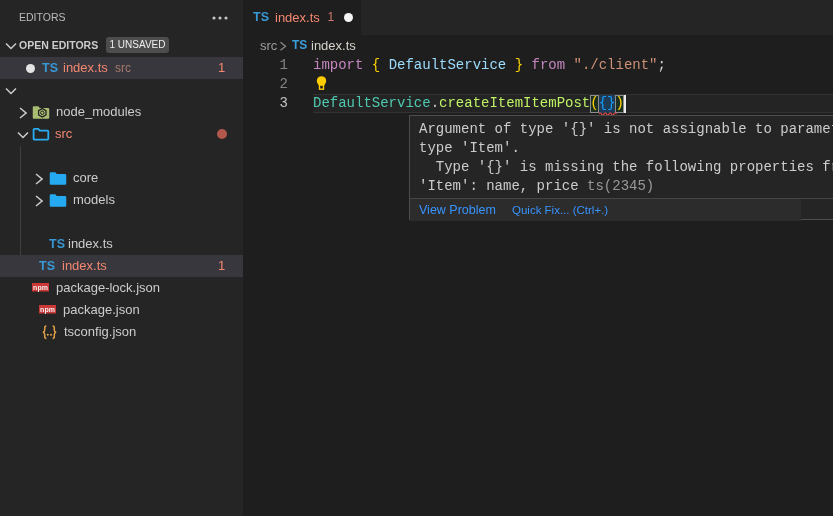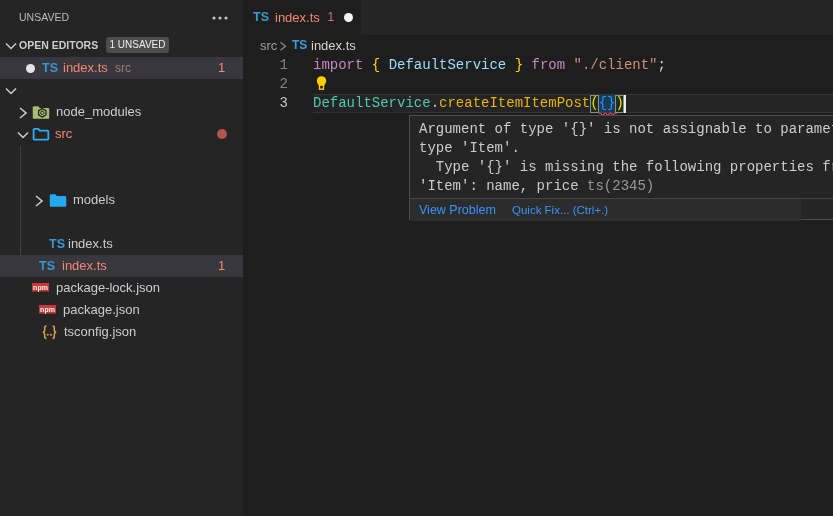--- a/index.html
+++ b/index.html
@@ -13,21 +13,21 @@
   .chev { position:absolute; top:3px; width:16px; height:16px; }
   .icon { position:absolute; }
   svg { display:block; }
 </style>
 </head>
 <body>
 <div id="stage">
 
   <div class="abs" style="left:0; top:0; width:243px; height:516px; background:#252526;"></div>
 
-  <div class="abs" style="left:19px; top:0; height:35px; line-height:35px; font-size:10.5px; color:#bbbbbb; letter-spacing:0px;">UNSAVED</div>
+  <div class="abs" style="left:19px; top:0; height:35px; line-height:35px; font-size:10.5px; color:#bbbbbb; letter-spacing:0px;">EDITORS</div>
   <div class="abs" style="left:212px; top:16px; width:16px; height:4px;">
     <svg width="16" height="4" viewBox="0 0 16 4">
         <circle cx="2" cy="2" r="1.6" fill="#c5c5c5"></circle>
         <circle cx="8" cy="2" r="1.6" fill="#c5c5c5"></circle>
         <circle cx="14" cy="2" r="1.6" fill="#c5c5c5"></circle>
       </svg>
   </div>
 
   <div class="row" style="top:34px;">
     <div class="chev" style="left:5px; top:7.5px;">
@@ -82,20 +82,33 @@
     <div class="icon" style="left:31.5px; top:4px;">
       <svg width="18" height="15" viewBox="0 0 18 15">
         <path d="M1.6 2.8 c0-0.5 0.4-0.9 0.9-0.9 h3.7 l1.5 1.7 h7.7 c0.5 0 0.9 0.4 0.9 0.9 v7.2 c0 0.5-0.4 0.9-0.9 0.9 H2.5 c-0.5 0-0.9-0.4-0.9-0.9 z" fill="none" stroke="#29aef3" stroke-width="1.8"></path>
       </svg>
     </div>
     <div class="lbl" style="left:55px; color:#f48771;">src</div>
     <div class="abs" style="left:217px; top:6px; width:10px; height:10px; border-radius:50%; background:#b1574b;"></div>
   </div>
 
 
+  <div class="row" style="top:167px;">
+    <div class="chev" style="left:34.5px; top:6px;">
+        <svg width="8" height="12" viewBox="0 0 8 12">
+          <path d="M1 1 L7 6 L1 11" fill="none" stroke="#cccccc" stroke-width="1.5"></path>
+        </svg>
+      </div>
+    <div class="icon" style="left:48.5px; top:4px;">
+      <svg width="18" height="15" viewBox="0 0 18 15">
+        <path d="M0.75 2.6 c0-0.7 0.55-1.3 1.25-1.3 h4.3 l1.5 1.7 h8.2 c0.7 0 1.25 0.6 1.25 1.3 v8.1 c0 0.7-0.55 1.3-1.25 1.3 H2 c-0.7 0-1.25-0.6-1.25-1.3 z" fill="#25aaf1"></path>
+      </svg>
+    </div>
+    <div class="lbl" style="left:73px;">core</div>
+  </div>
 
   <div class="row" style="top:189px;">
     <div class="chev" style="left:34.5px; top:6px;">
         <svg width="8" height="12" viewBox="0 0 8 12">
           <path d="M1 1 L7 6 L1 11" fill="none" stroke="#cccccc" stroke-width="1.5"></path>
         </svg>
       </div>
     <div class="icon" style="left:48.5px; top:4px;">
       <svg width="18" height="15" viewBox="0 0 18 15">
         <path d="M0.75 2.6 c0-0.7 0.55-1.3 1.25-1.3 h4.3 l1.5 1.7 h8.2 c0.7 0 1.25 0.6 1.25 1.3 v8.1 c0 0.7-0.55 1.3-1.25 1.3 H2 c-0.7 0-1.25-0.6-1.25-1.3 z" fill="#25aaf1"></path>
@@ -177,21 +190,21 @@
   <div class="abs mono" style="left:313px; top:56px;"><span style="color:#c586c0">import</span><span style="color:#d4d4d4"> </span><span style="color:#ffd700">{</span><span style="color:#d4d4d4"> </span><span style="color:#9cdcfe">DefaultService</span><span style="color:#d4d4d4"> </span><span style="color:#ffd700">}</span><span style="color:#d4d4d4"> </span><span style="color:#c586c0">from</span><span style="color:#d4d4d4"> </span><span style="color:#ce9178">"./client"</span><span style="color:#d4d4d4">;</span></div>
 
   <div class="abs" style="left:316px; top:76px;">
     <svg width="11" height="15" viewBox="0 0 11 15">
       <circle cx="5.5" cy="4.9" r="4.7" fill="#ffcc00"></circle>
       <path d="M2.6 6.5 h5.8 v3 h-5.8 z" fill="#ffcc00"></path>
       <rect x="3.5" y="8.6" width="4" height="4.6" fill="none" stroke="#ffcc00" stroke-width="1.4"></rect>
     </svg>
   </div>
 
-  <div class="abs mono" style="left:313px; top:94px;"><span style="color:#4ec9b0">DefaultService</span><span style="color:#cccccc">.</span><span style="color:#eab308">createItemItemPost</span><span style="color:#ffd700">(</span><span style="color:#179fff">{}</span><span style="color:#ffd700">)</span></div>
+  <div class="abs mono" style="left:313px; top:94px;"><span style="color:#4ec9b0">DefaultService</span><span style="color:#cccccc">.</span><span style="color:#bef264">createItemItemPost</span><span style="color:#ffd700">(</span><span style="color:#179fff">{}</span><span style="color:#ffd700">)</span></div>
 
   <div class="abs" style="left:623.9px; top:95px; width:2px; height:17.5px; background:#ececec;"></div>
 
   <div class="abs" style="left:599px; top:110.5px;">
     <svg width="18" height="4" viewBox="0 0 18 4">
         <path d="M0 3 Q1.25 0.5 2.5 3 T5 3 T7.5 3 T10 3 T12.5 3 T15 3 T17.5 3" fill="none" stroke="#f14c4c" stroke-width="1.2"></path>
       </svg>
   </div>
 
   <div class="abs" style="left:409px; top:115px; width:424px; height:105px; background:#252526; border-top:1px solid #4d4d4d; border-left:1px solid #4d4d4d; border-bottom:1px solid #4d4d4d;">

